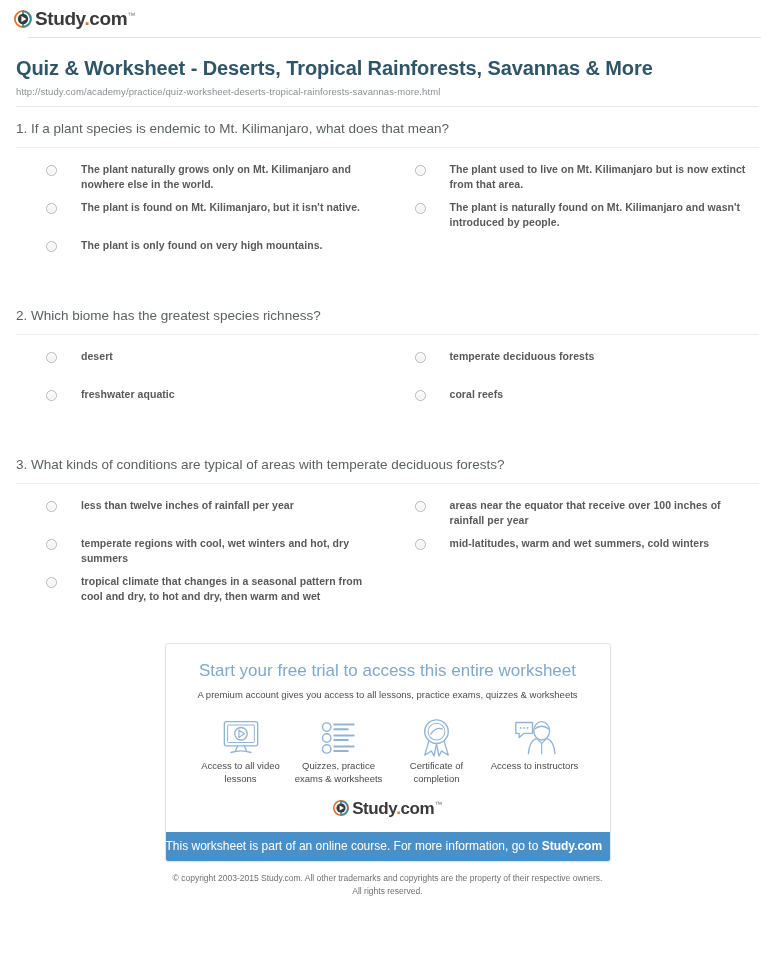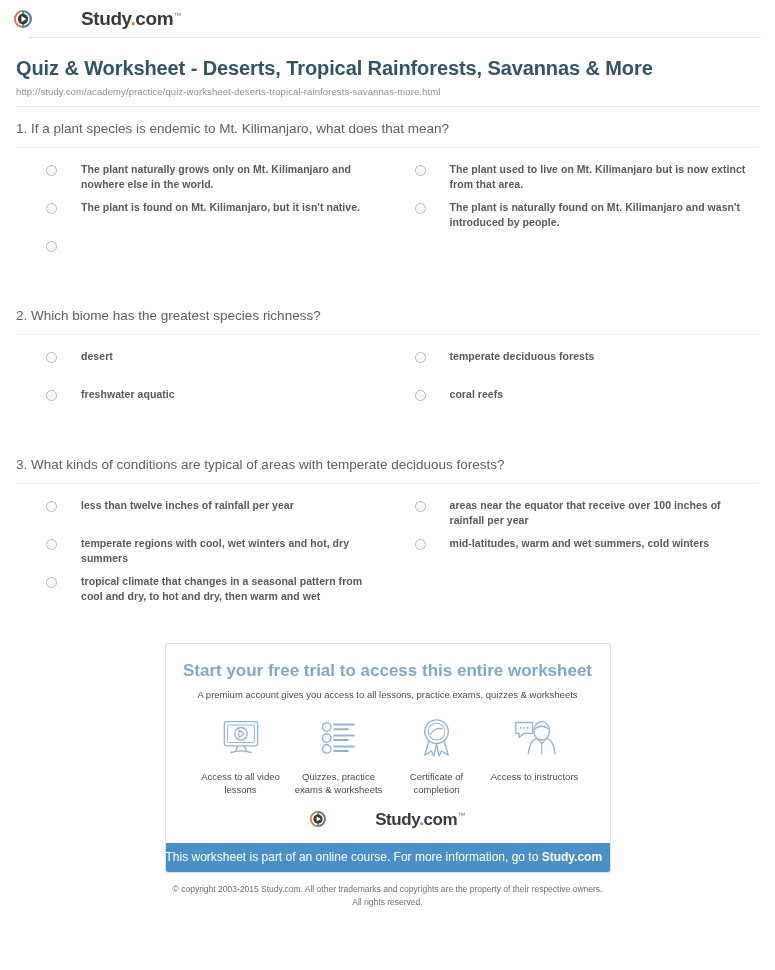--- a/index.html
+++ b/index.html
@@ -44,21 +44,20 @@
   }
   .logo-text {
     font-family: "Liberation Sans", sans-serif;
     font-size: 19px;
     font-weight: 700;
     letter-spacing: -0.4px;
     color: #3a3a3a;
     line-height: 1;
     position: relative;
     top: 0px;
-    margin-left: 46px;
   }
   .logo-text .dot { color: #e8702a; }
   .logo-text .tm {
     font-size: 8px;
     vertical-align: super;
     font-weight: 400;
     color: #7a7a7a;
   }
 
   .header-rule {
@@ -159,21 +158,21 @@
     overflow: hidden;
     box-shadow: 0 1px 2px rgba(0,0,0,0.04);
   }
   .promo-inner {
     padding: 17px 14px 9px 14px;
     text-align: center;
   }
   .promo-title {
     font-size: 17px;
     color: #7fa8cc;
-    font-weight: 700;
+    font-weight: 400;
     line-height: 1.2;
   }
   .promo-sub {
     font-size: 9.5px;
     color: #4b4b4b;
     margin-top: 7px;
     line-height: 1.3;
   }
   .promo-features {
     display: flex;
@@ -188,21 +187,21 @@
   .feature-icon {
     height: 40px;
     display: flex;
     align-items: center;
     justify-content: center;
   }
   .feature-label {
     font-size: 9.5px;
     color: #4a4a4a;
     line-height: 1.35;
-    margin-top: 13px;
+    margin-top: 2px;
   }
   .promo-logo {
     display: flex;
     align-items: center;
     justify-content: center;
     gap: 3px;
     margin-top: 14px;
     margin-bottom: 6px;
   }
   .promo-logo .logo-text { font-size: 17px; }
@@ -270,20 +269,21 @@
         <div class="answer">
           <span class="radio"></span>
           <span class="answer-label">The plant is found on Mt. Kilimanjaro, but it isn't native.</span>
         </div>
         <div class="answer">
           <span class="radio"></span>
           <span class="answer-label">The plant is naturally found on Mt. Kilimanjaro and wasn't introduced by people.</span>
         </div>
         <div class="answer">
           <span class="radio"></span>
+          <span class="answer-label">The plant is only found on very high mountains.</span>
         </div>
       </div>
     </div>
 
     <div class="question-block">
       <div class="question-text">2. Which biome has the greatest species richness?</div>
       <div class="question-rule"></div>
       <div class="answer-grid">
         <div class="answer row-h">
           <span class="radio"></span>

